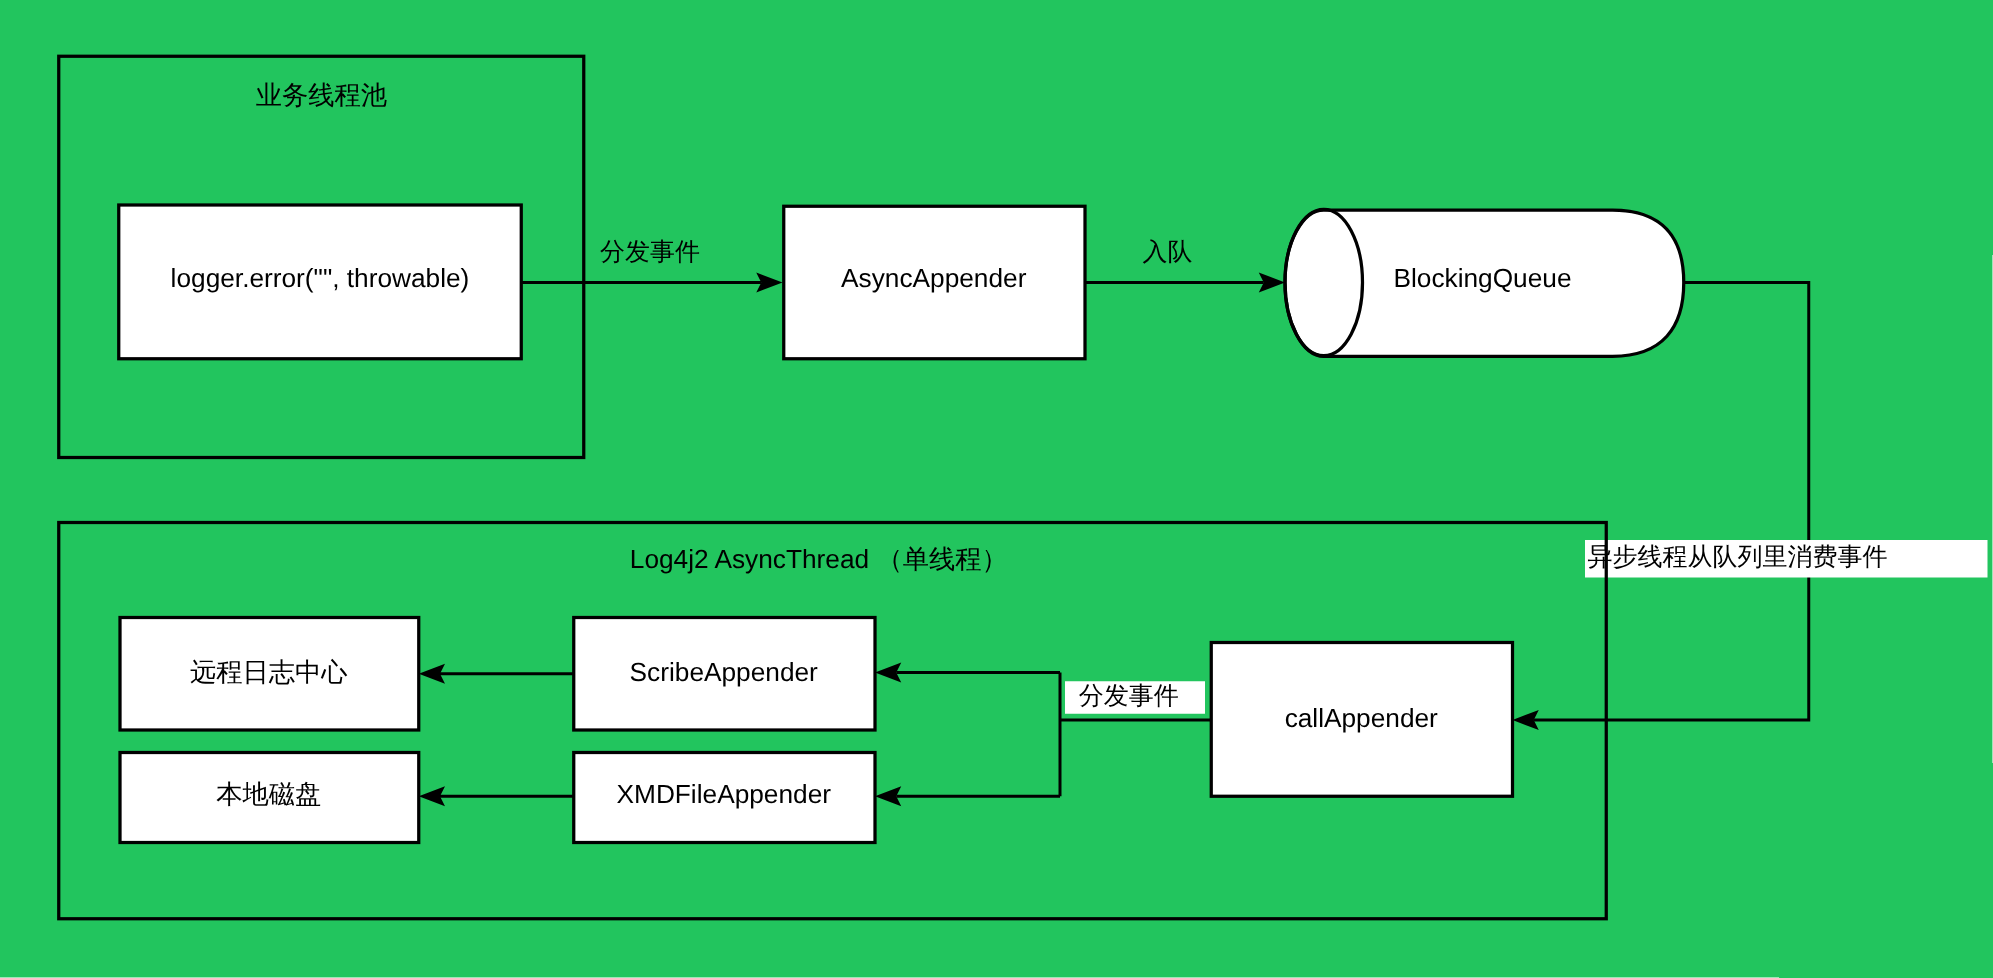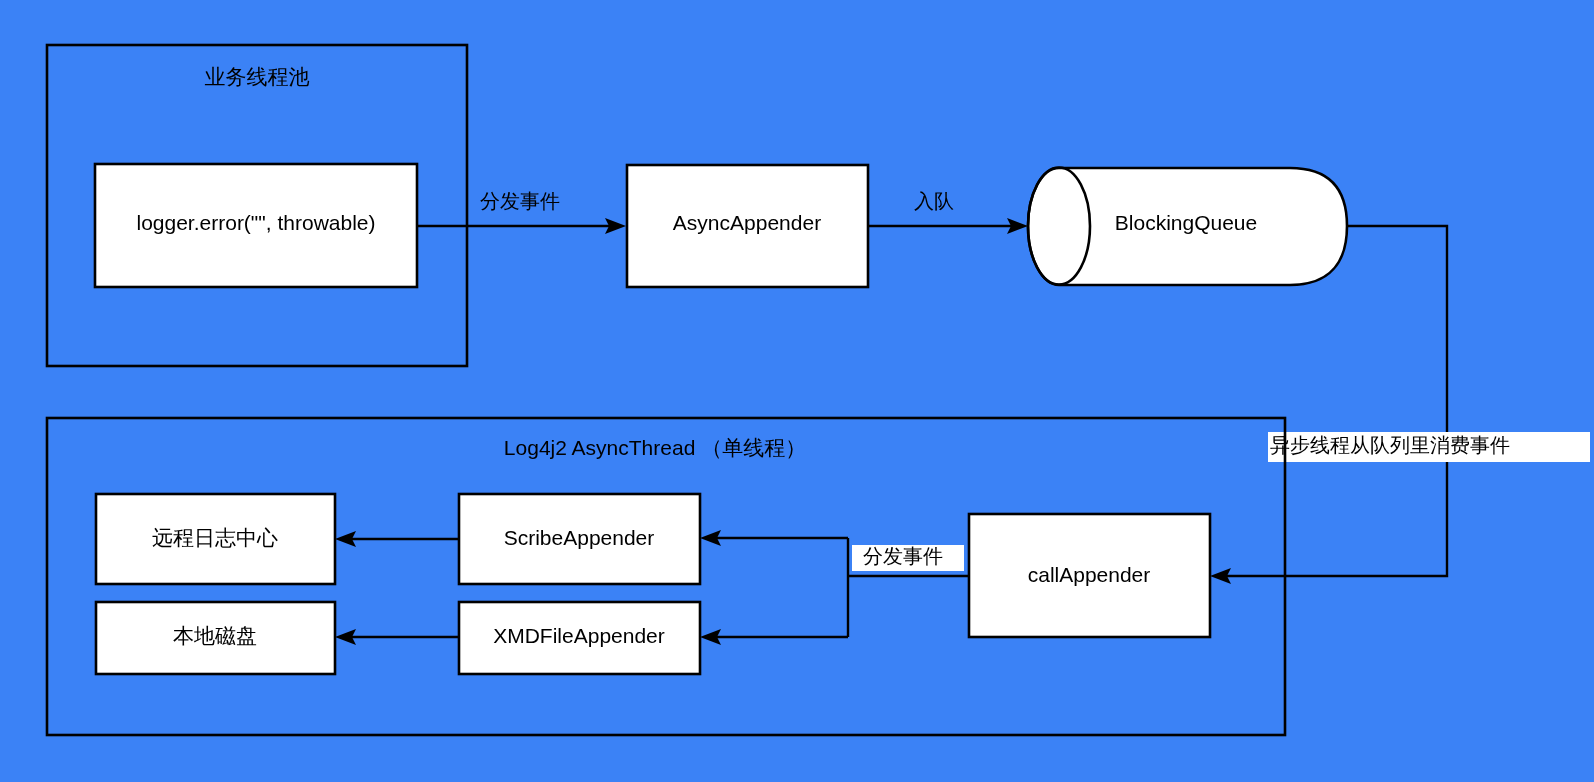--- a/index.html
+++ b/index.html
@@ -4,21 +4,21 @@
 <style>
   html, body {
     margin: 0;
     padding: 0;
     background: #ffffff;
   }
   #canvas {
     position: relative;
     width: 1594px;
     height: 782px;
-    background: #3b82f6;
+    background: #22c55e;
     overflow: hidden;
     font-family: "Liberation Sans", "DejaVu Sans", sans-serif;
   }
   svg#diagram {
     position: absolute;
     top: 0;
     left: 0;
     width: 1594px;
     height: 782px;
   }

